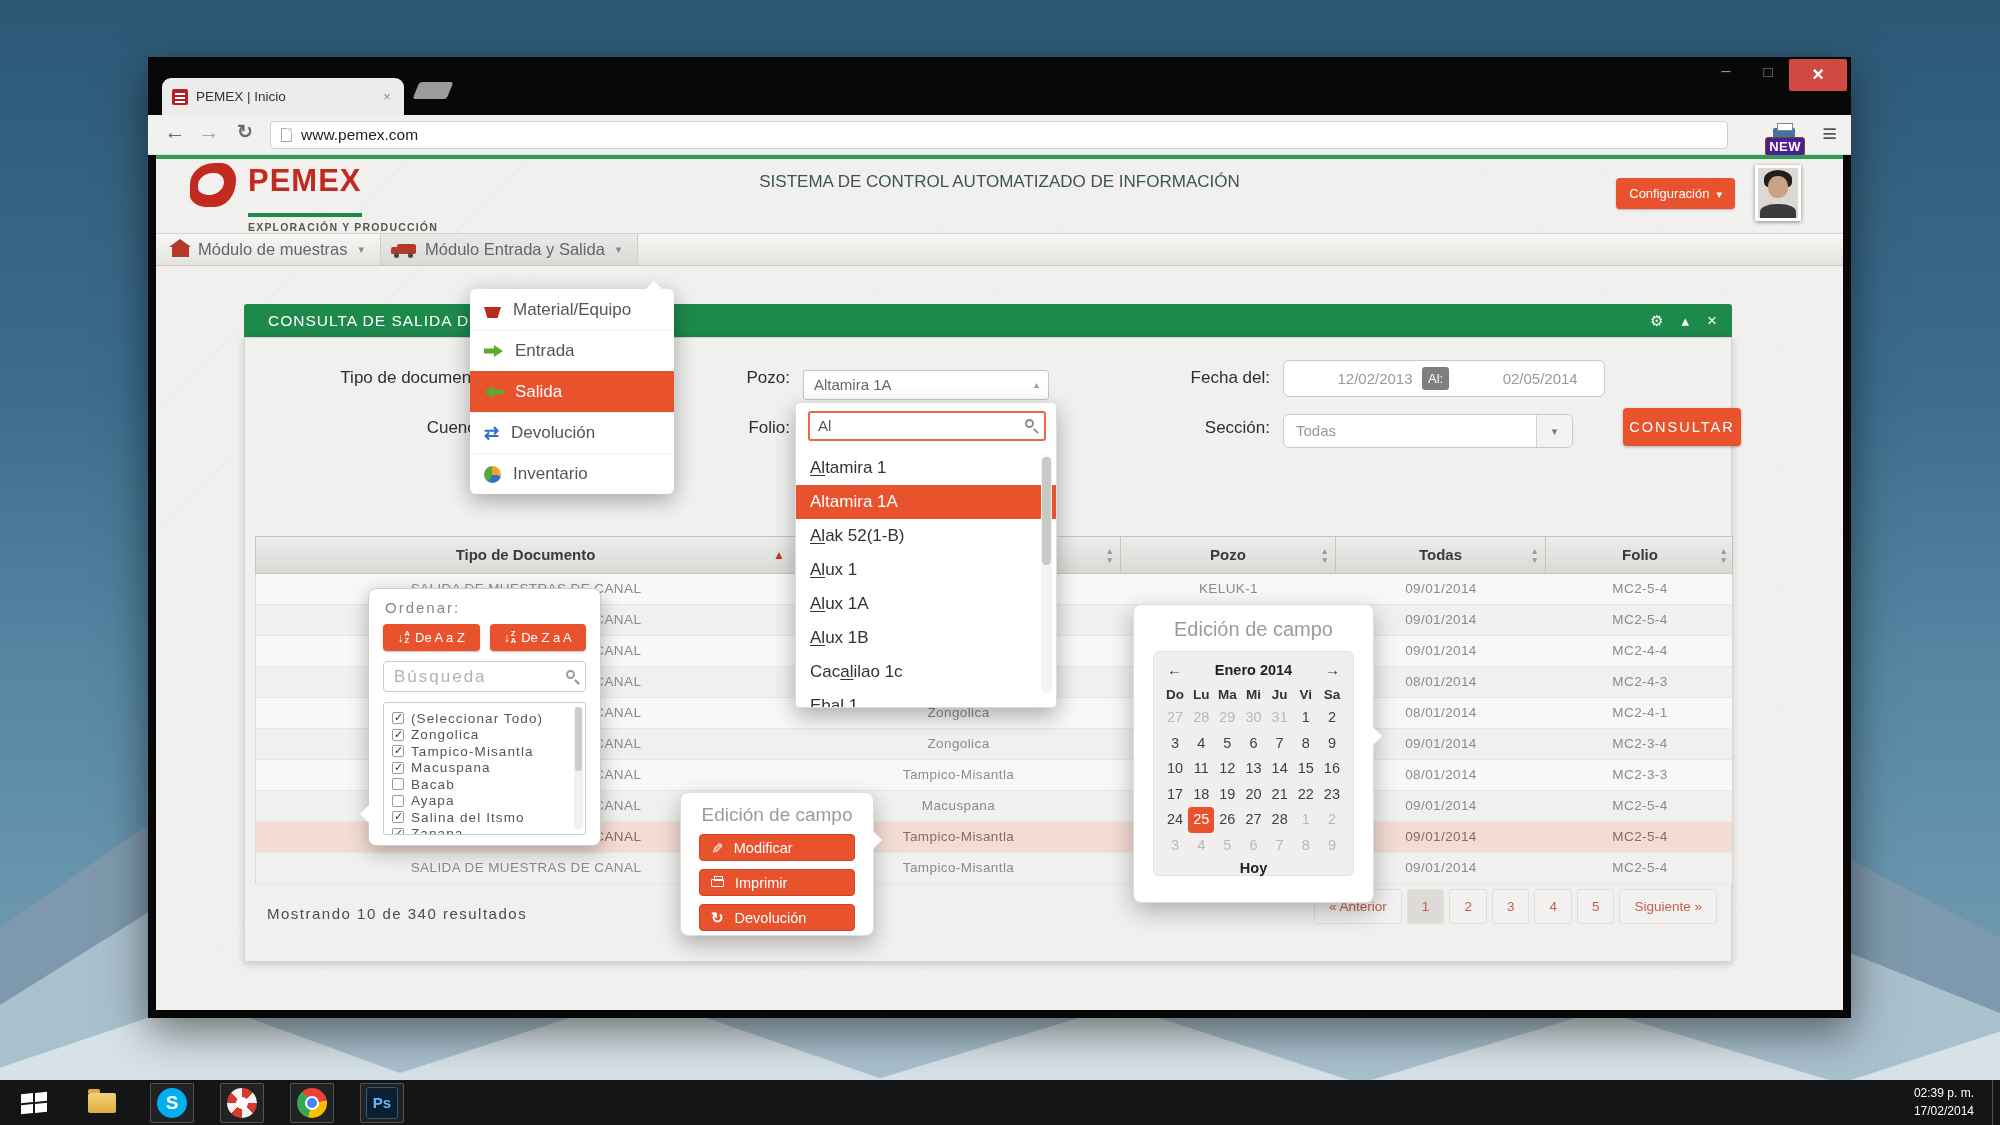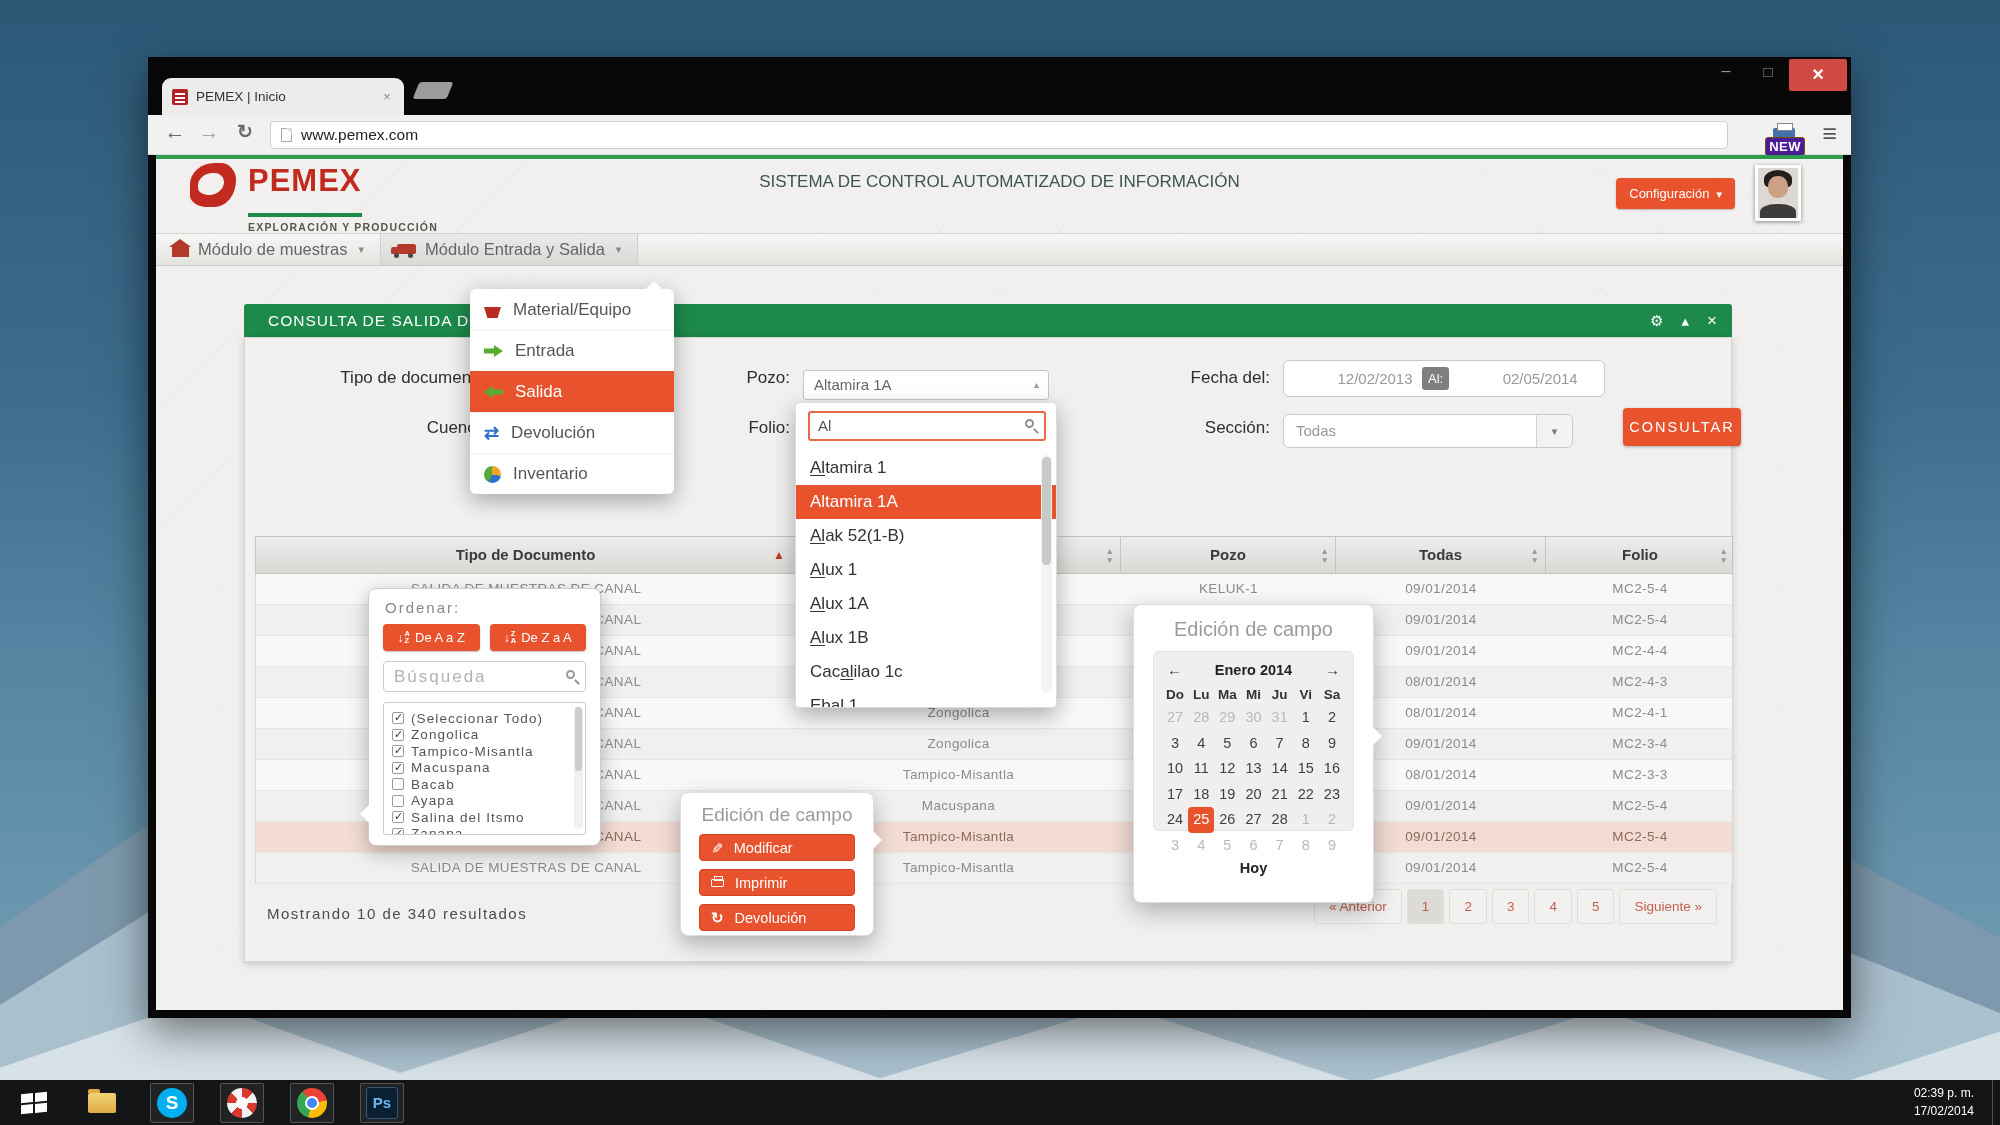--- a/index.html
+++ b/index.html
@@ -170,21 +170,21 @@
   .chk-item{display:flex;align-items:center;gap:7px;height:16.5px;font-size:13.5px;color:#555;letter-spacing:1.1px;white-space:nowrap;}
   .cbox{width:12px;height:12px;border:1px solid #9a9a98;border-radius:2px;background:#fff;flex:0 0 auto;position:relative;}
   .chk-item[data-state="checked"] .cbox::after{content:"\2713";position:absolute;left:1px;top:-2px;font-size:11px;color:#333;}
   .sp-scroll{position:absolute;right:2px;top:4px;width:9px;height:122px;background:#f1f1ef;border-radius:4px;}
   .sp-scroll::after{content:"";position:absolute;left:1px;top:0;width:7px;height:64px;background:#ccccca;border-radius:4px;}
 
   
   .cal-popup{position:absolute;left:1133px;top:604px;width:241px;height:299px;background:#fff;border:1px solid #ddd;border-radius:8px;box-shadow:0 8px 24px rgba(0,0,0,.28);z-index:45;}
   .cal-popup::after{content:"";position:absolute;right:-9px;top:122px;border-top:9px solid transparent;border-bottom:9px solid transparent;border-left:9px solid #fff;}
   .cal-title{margin-top:13px;text-align:center;font-size:20px;color:#9b9b99;}
-  .cal-box{position:absolute;left:19px;top:46px;width:201px;height:180px;background:#f0efed;border:1px solid #e2e2e0;border-radius:6px;}
+  .cal-box{position:absolute;left:19px;top:46px;width:201px;height:225px;background:#f0efed;border:1px solid #e2e2e0;border-radius:6px;}
   .cal-nav{display:flex;justify-content:space-between;align-items:center;padding:9px 13px 0;}
   .cal-arrow{font-size:15px;font-weight:bold;color:#333;}
   .cal-arrow.prev::before{content:"\2190";}
   .cal-arrow.next::before{content:"\2192";}
   .cal-month{font-size:14.5px;font-weight:bold;color:#222;}
   .cal-wd{display:grid;grid-template-columns:repeat(7,1fr);margin:9px 8px 0;text-align:center;font-size:13.5px;font-weight:bold;color:#333;}
   .cal-days{display:grid;grid-template-columns:repeat(7,1fr);margin:3px 8px 0;text-align:center;}
   .cday{height:25.5px;line-height:25.5px;font-size:14.5px;color:#3f3f3d;border-radius:4px;}
   .cday[data-state="g"]{color:#b9b9b7;}
   .cday[data-state="sel"]{background:#e8532e;color:#fff;}

